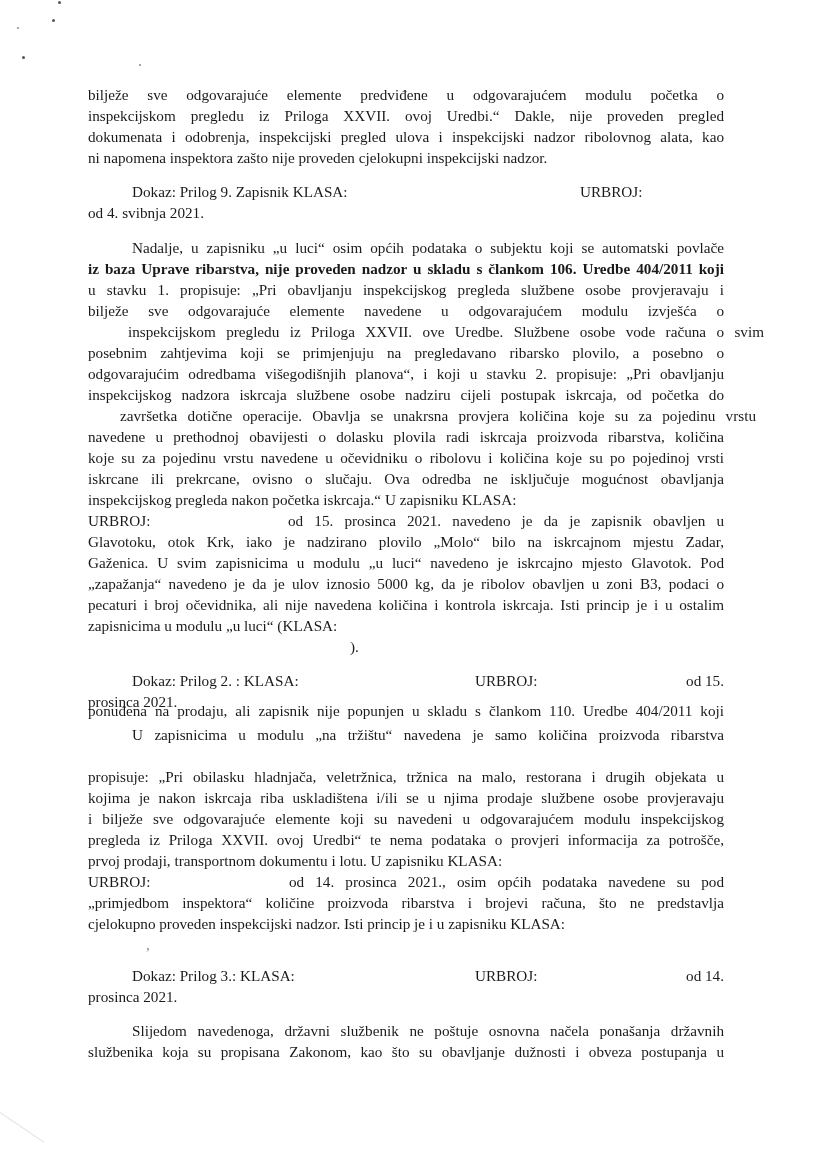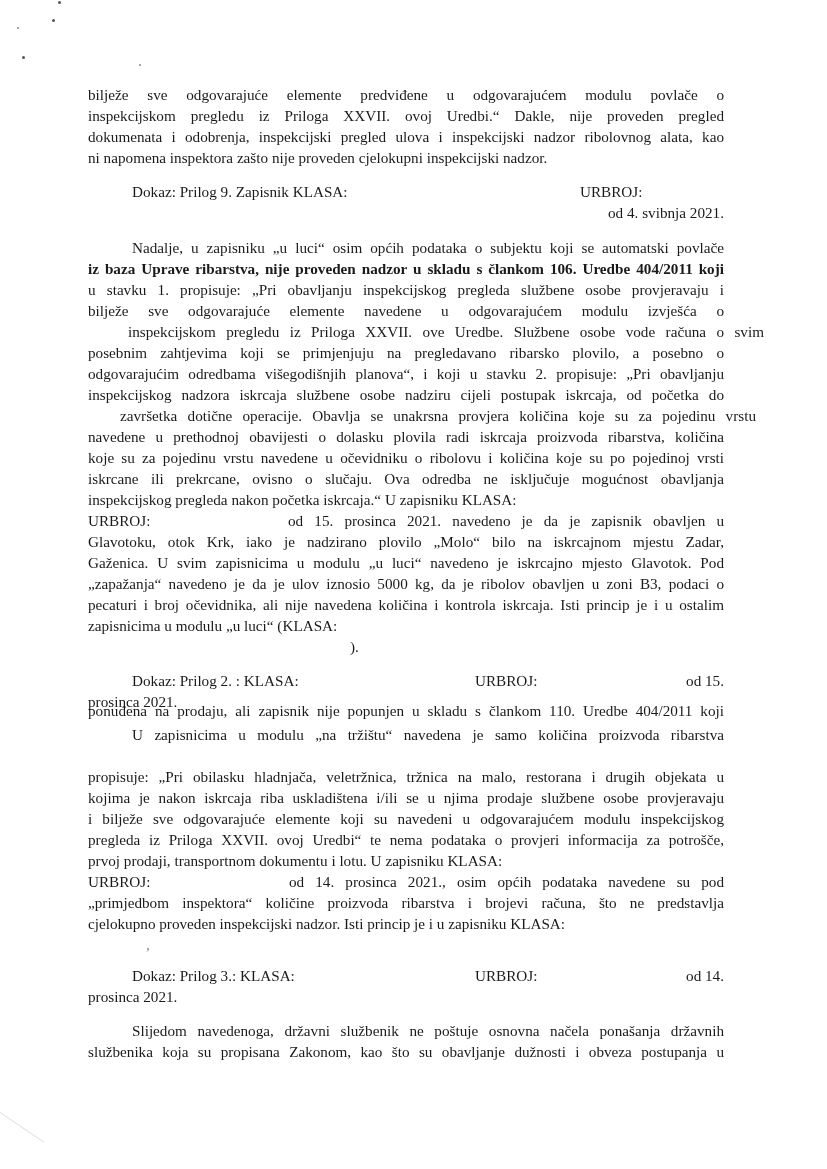--- a/index.html
+++ b/index.html
@@ -29,28 +29,28 @@
 
 <div class="page">
 
   <span class="speck" style="left:58px;top:1px;"></span>
   <span class="speck" style="left:52px;top:19px;"></span>
   <span class="speck" style="left:17px;top:27px;width:2px;height:2px;background:#888;"></span>
   <span class="speck" style="left:22px;top:56px;"></span>
   <span class="speck" style="left:139px;top:64px;width:2px;height:2px;background:#888;"></span>
   <div class="fold"></div>
 
-  <div class="line just" style="top:85px;">bilježe sve odgovarajuće elemente predviđene u odgovarajućem modulu povlače o</div>
+  <div class="line just" style="top:85px;">bilježe sve odgovarajuće elemente predviđene u odgovarajućem modulu početka o</div>
   <div class="line just" style="top:106px;">inspekcijskom pregledu iz Priloga XXVII. ovoj Uredbi.“ Dakle, nije proveden pregled</div>
   <div class="line just" style="top:127px;">dokumenata i odobrenja, inspekcijski pregled ulova i inspekcijski nadzor ribolovnog alata, kao</div>
   <div class="line" style="top:148px;">ni napomena inspektora zašto nije proveden cjelokupni inspekcijski nadzor.</div>
 
   <div class="line" style="top:182px;left:132px;">Dokaz: Prilog 9. Zapisnik KLASA:</div>
   <div class="line" style="top:182px;left:580px;width:80px;">URBROJ:</div>
-  <div class="line" style="top:203px;text-align:right;">od 4. svibnja 2021.</div>
+  <div class="line" style="top:203px;">od 4. svibnja 2021.</div>
 
   <div class="line just ind" style="top:238px;">Nadalje, u zapisniku „u luci“ osim općih podataka o subjektu koji se automatski povlače</div>
   <div class="line just" style="top:259px;font-weight:bold;">iz baza Uprave ribarstva, nije proveden nadzor u skladu s člankom 106. Uredbe 404/2011 koji</div>
   <div class="line just" style="top:280px;">u stavku 1. propisuje: „Pri obavljanju inspekcijskog pregleda službene osobe provjeravaju i</div>
   <div class="line just" style="top:301px;">bilježe sve odgovarajuće elemente navedene u odgovarajućem modulu izvješća o</div>
   <div class="line just" style="top:322px;margin-left:40px;">inspekcijskom pregledu iz Priloga XXVII. ove Uredbe. Službene osobe vode računa o svim</div>
   <div class="line just" style="top:343px;">posebnim zahtjevima koji se primjenjuju na pregledavano ribarsko plovilo, a posebno o</div>
   <div class="line just" style="top:364px;">odgovarajućim odredbama višegodišnjih planova“, i koji u stavku 2. propisuje: „Pri obavljanju</div>
   <div class="line just" style="top:385px;">inspekcijskog nadzora iskrcaja službene osobe nadziru cijeli postupak iskrcaja, od početka do</div>
   <div class="line just" style="top:406px;margin-left:32px;">završetka dotične operacije. Obavlja se unakrsna provjera količina koje su za pojedinu vrstu</div>

